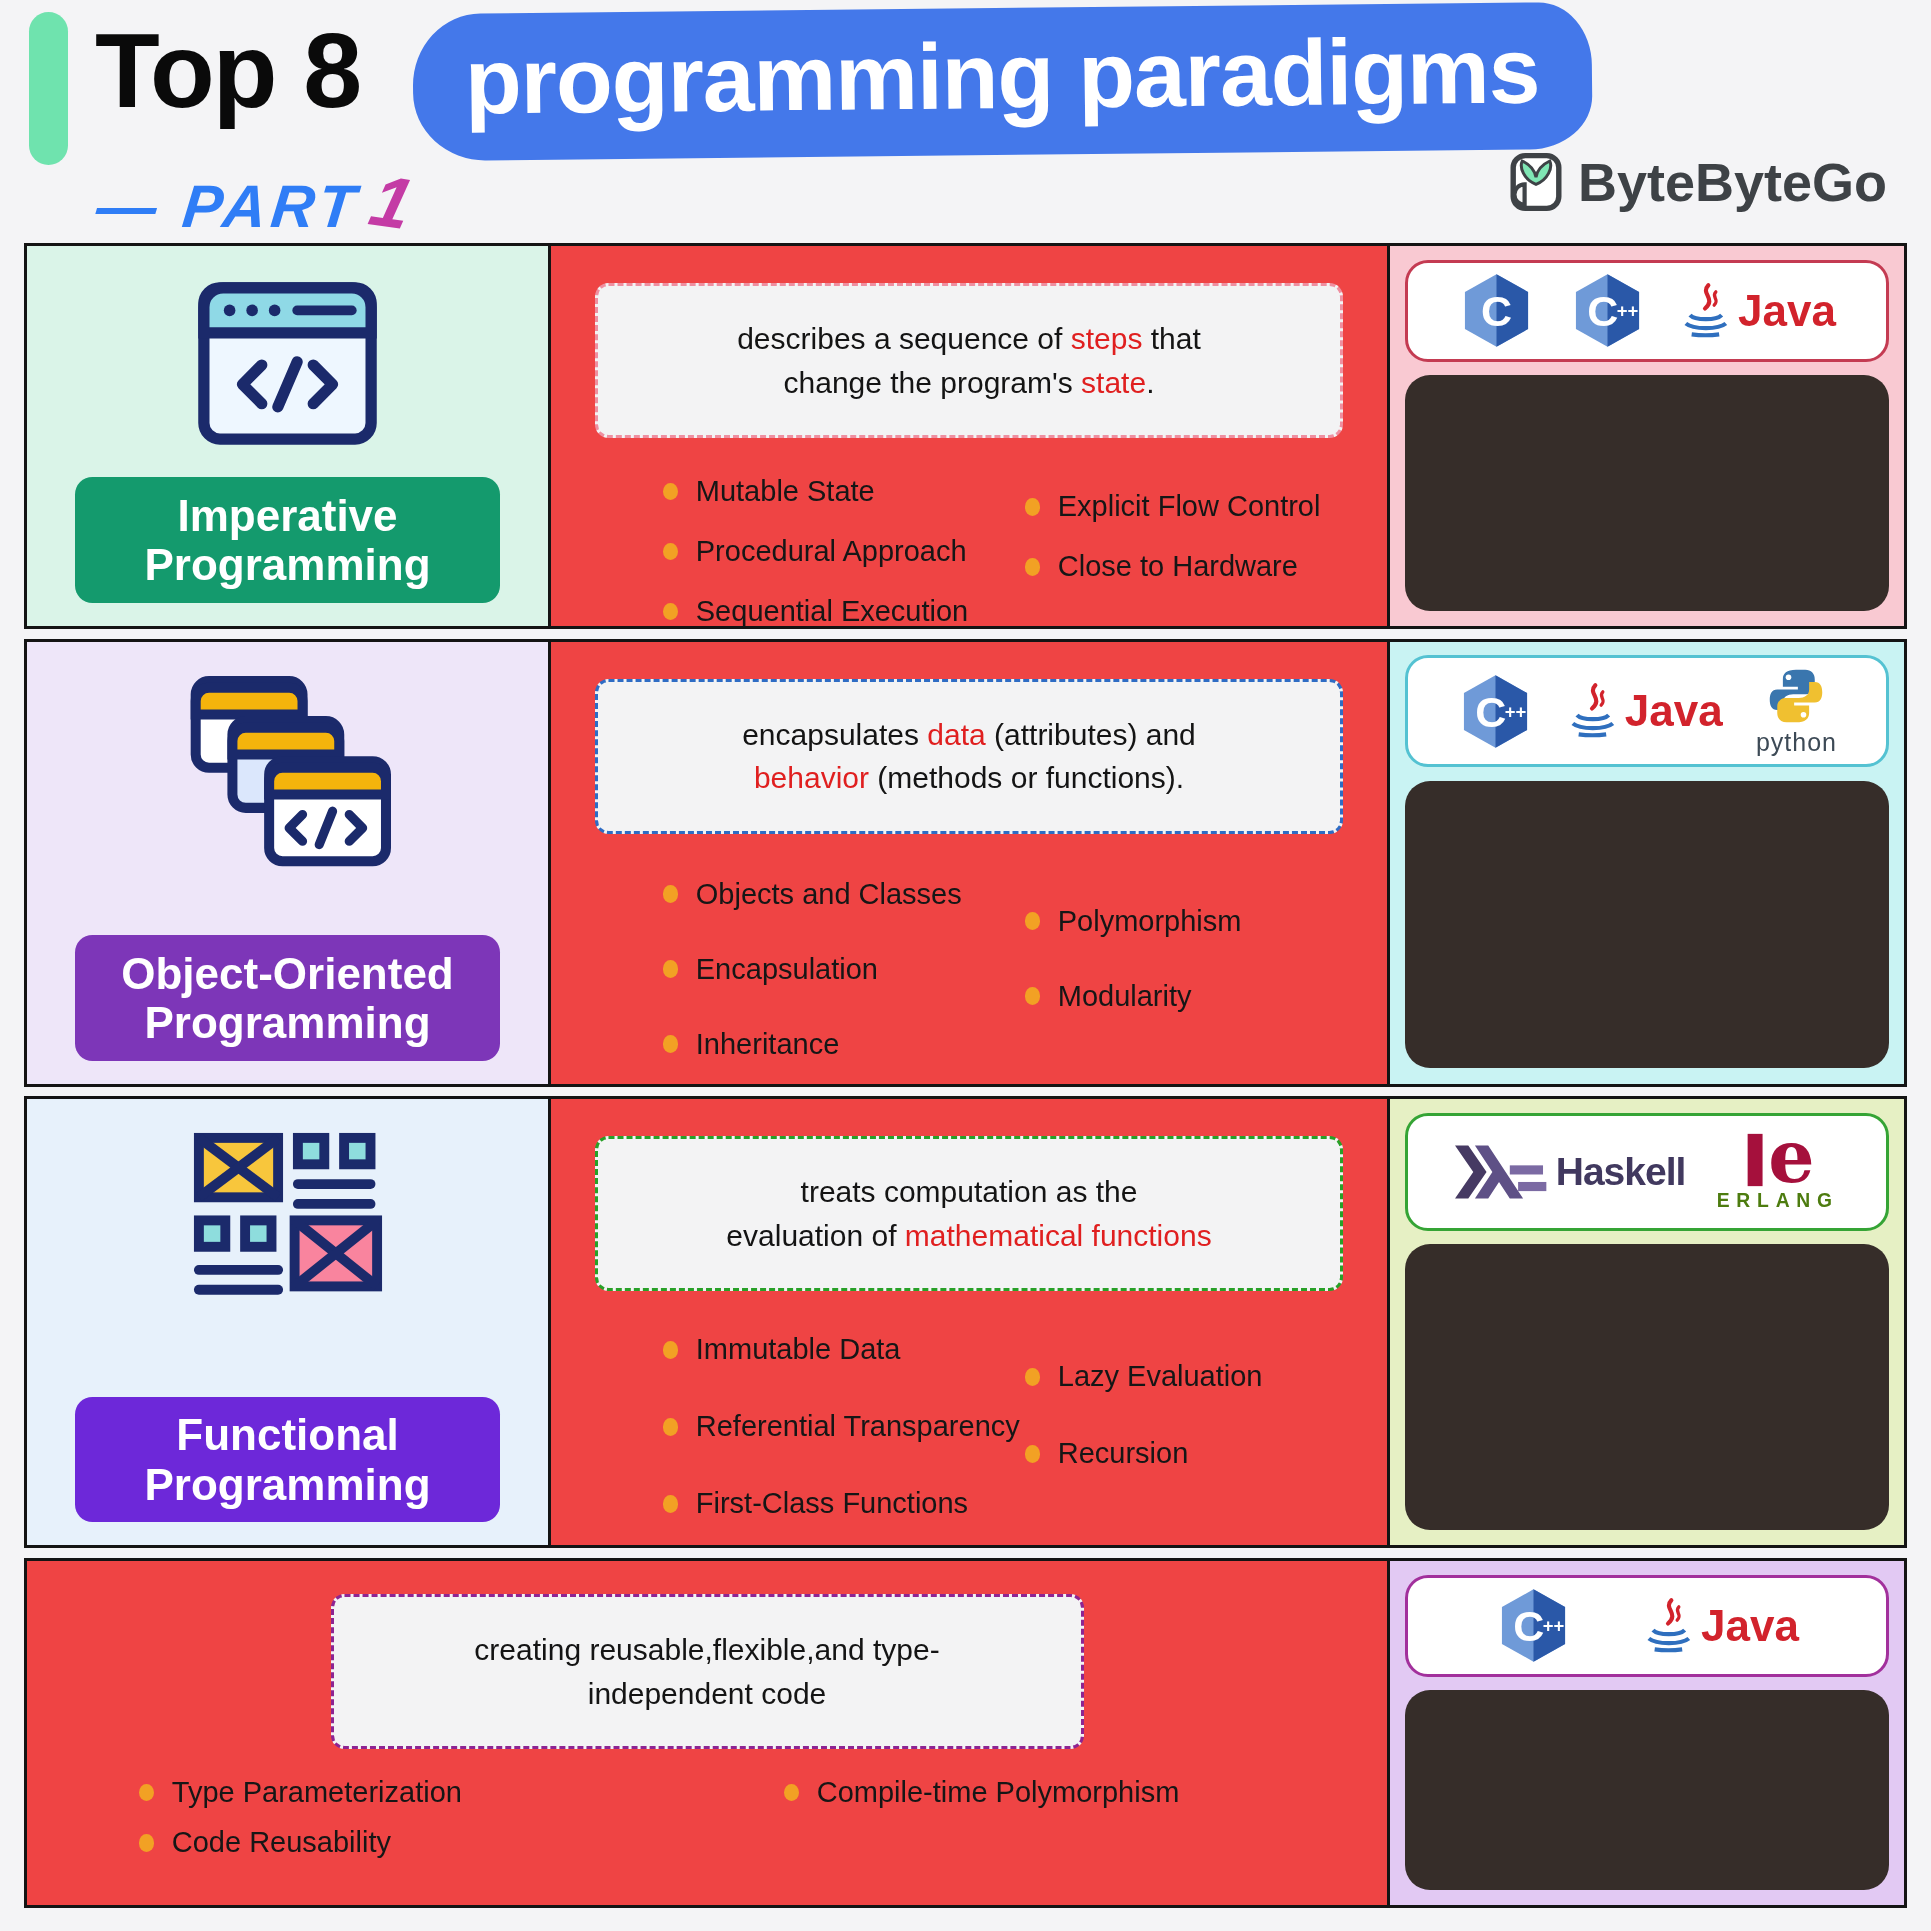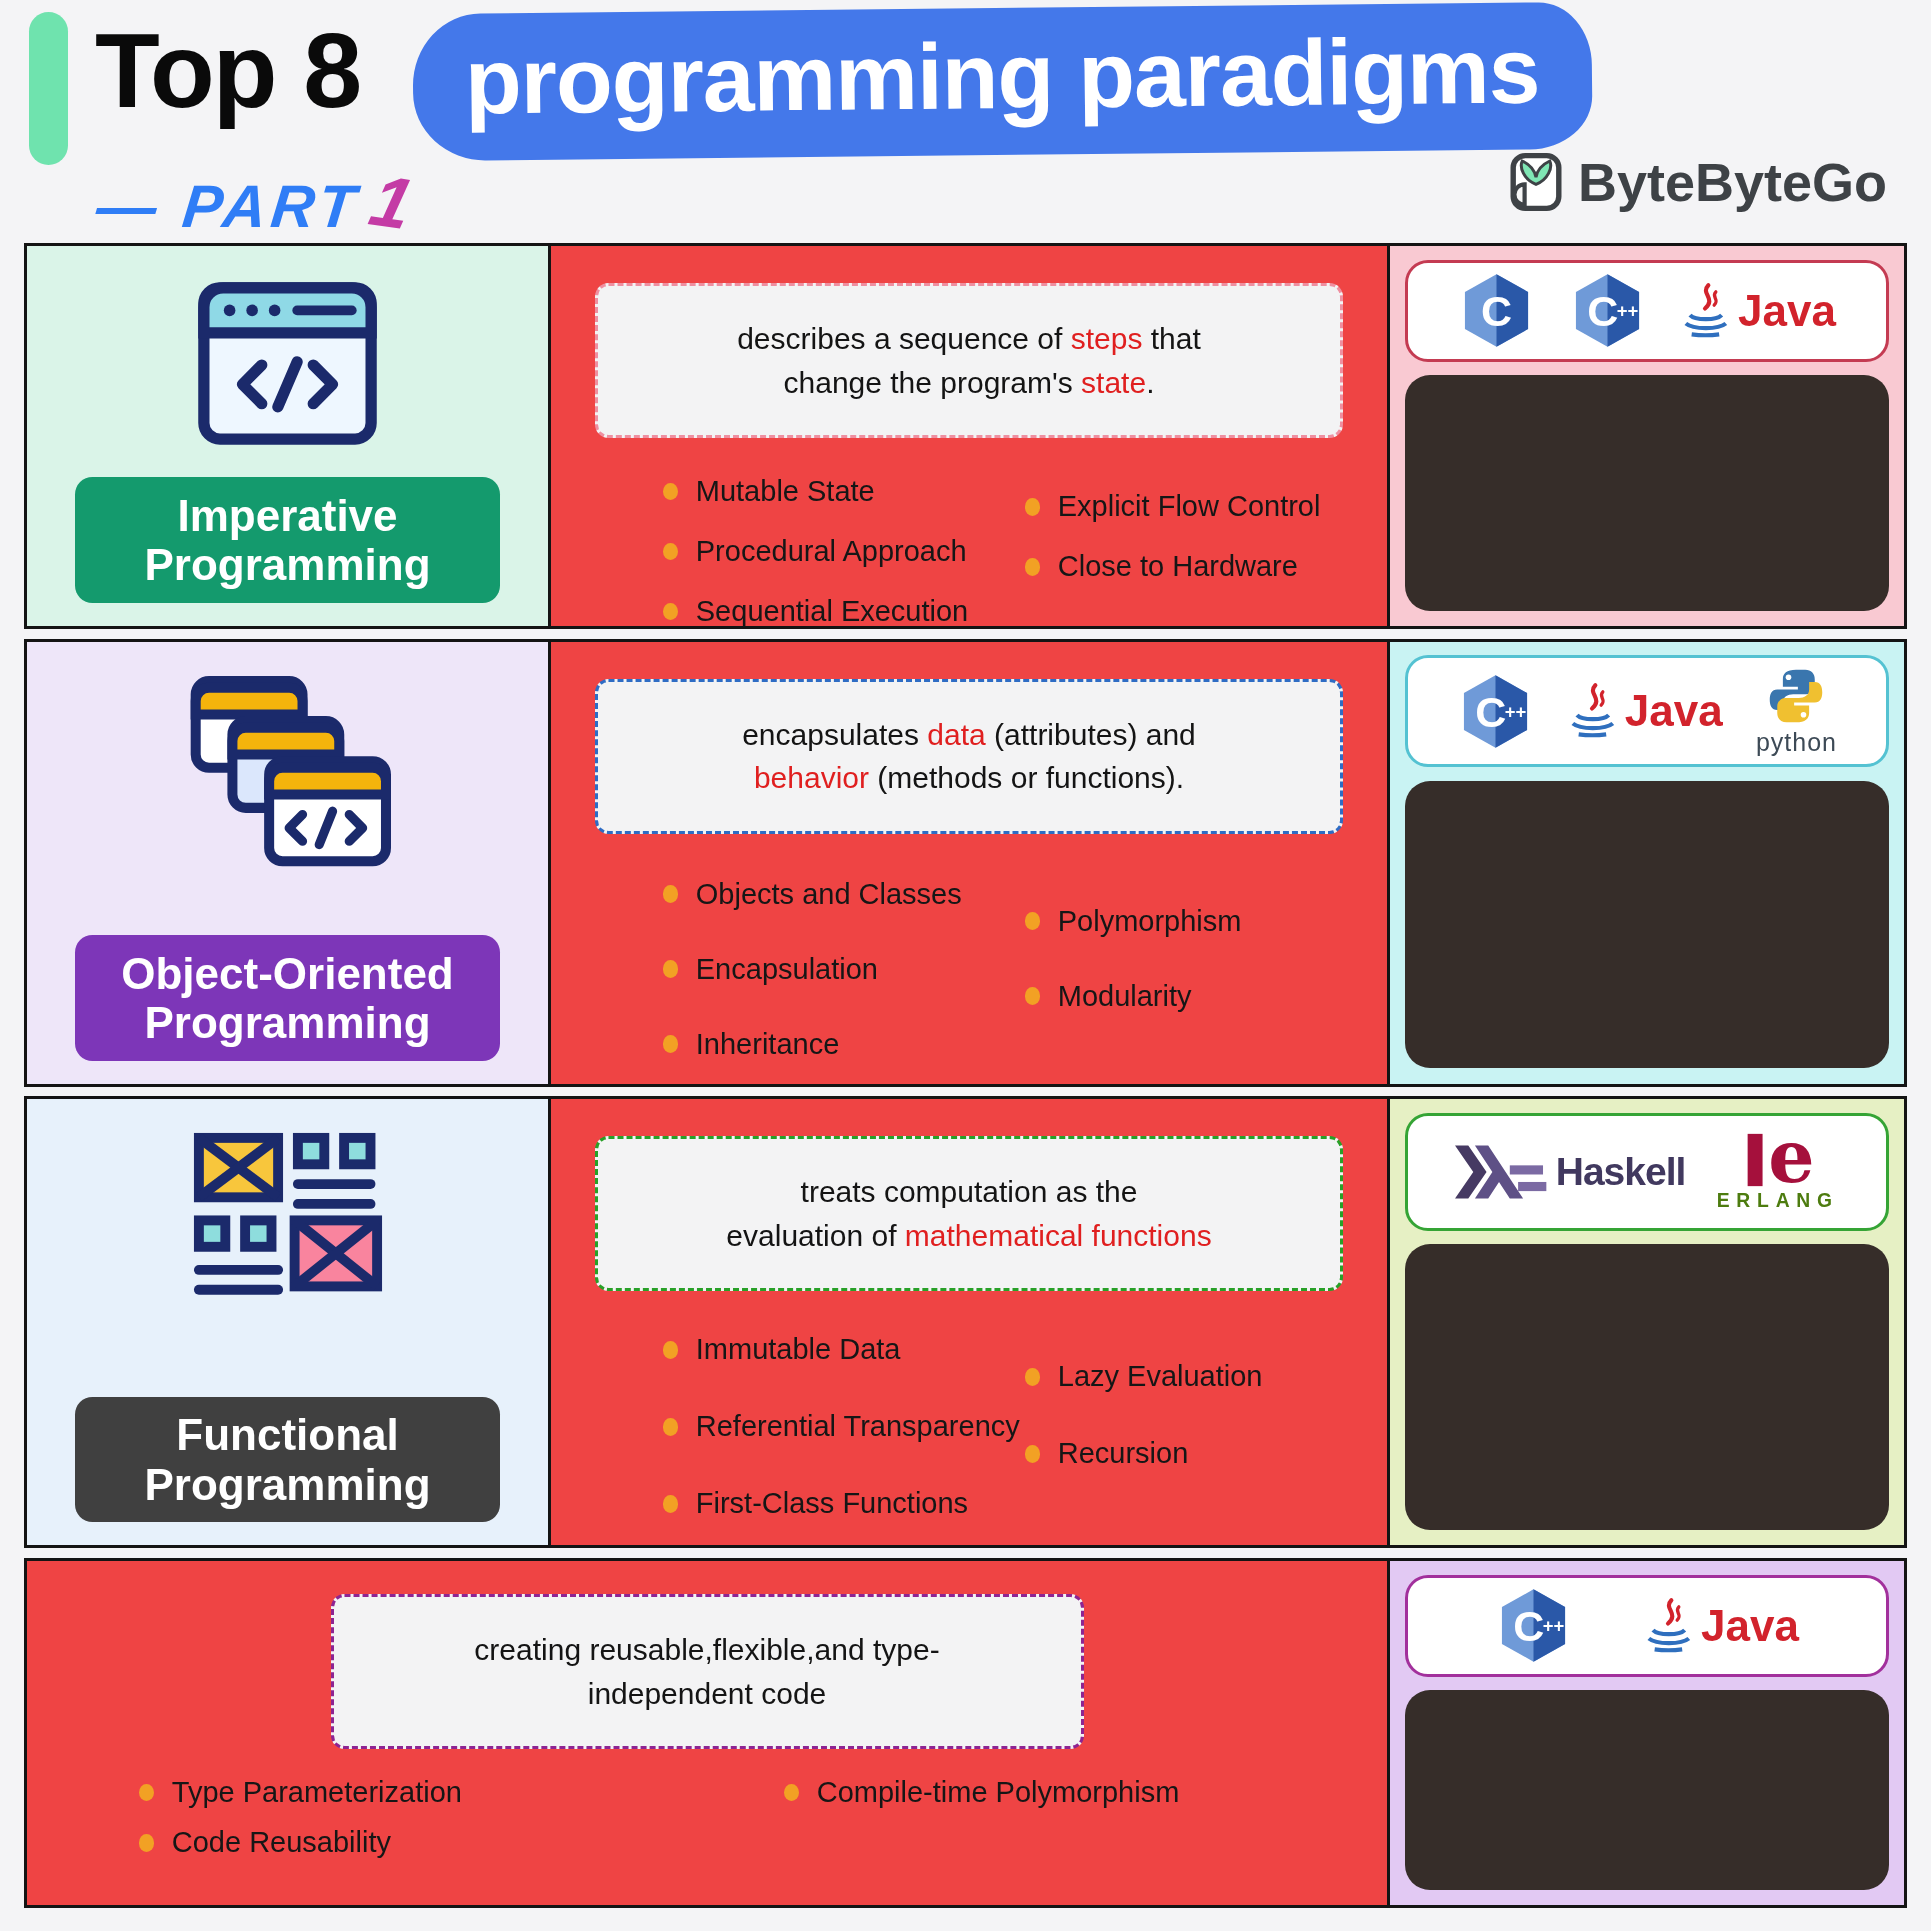--- a/index.html
+++ b/index.html
@@ -50,21 +50,21 @@
                  display:flex; flex-direction:column; gap:13.5px; }
   .logos { background:#fff; border:3.4px solid; border-radius:23px; min-height:102px;
            display:flex; align-items:center; justify-content:space-evenly; padding:7.7px 15.4px; }
   .r3 .logos { min-height:118px; }
   .codeblock { flex:1; background:#362d29; border-radius:25px; }
   
   .r1 .panel-left{background:#daf4e8} .r1 .label{background:#149a6d}
   .r1 .panel-right{background:#f9c9d2} .r1 .logos{border-color:#c43b52} .r1 .descbox{border-color:#ef8fa0}
   .r2 .panel-left{background:#eee6f9} .r2 .label{background:#7d36b8}
   .r2 .panel-right{background:#c9f3f3} .r2 .logos{border-color:#54c2d2} .r2 .descbox{border-color:#2e6cc4}
-  .r3 .panel-left{background:#e7f1fb} .r3 .label{background:#404040}
+  .r3 .panel-left{background:#e7f1fb} .r3 .label{background:#6d28d9}
   .r3 .panel-right{background:#e6f0c4} .r3 .logos{border-color:#35a435} .r3 .descbox{border-color:#28a028}
   .r4 .panel-left{background:#fbf2c6} .r4 .label{background:#a9a23d}
   .r4 .panel-right{background:#e2c9f3} .r4 .logos{border-color:#a2309c} .r4 .descbox{border-color:#8e2492}
   
   svg text { font-family:"Liberation Sans",sans-serif; }
   .hexlogo { width:77px; height:77px; }
   .hextext { font-size:56px; font-weight:bold; fill:#fff; }
   .hexplus { font-size:24px; font-weight:bold; fill:#fff; }
   .lang-group { display:flex; align-items:center; gap:7.7px; }
   .lang-col { display:flex; flex-direction:column; align-items:center; gap:1.9px; }

